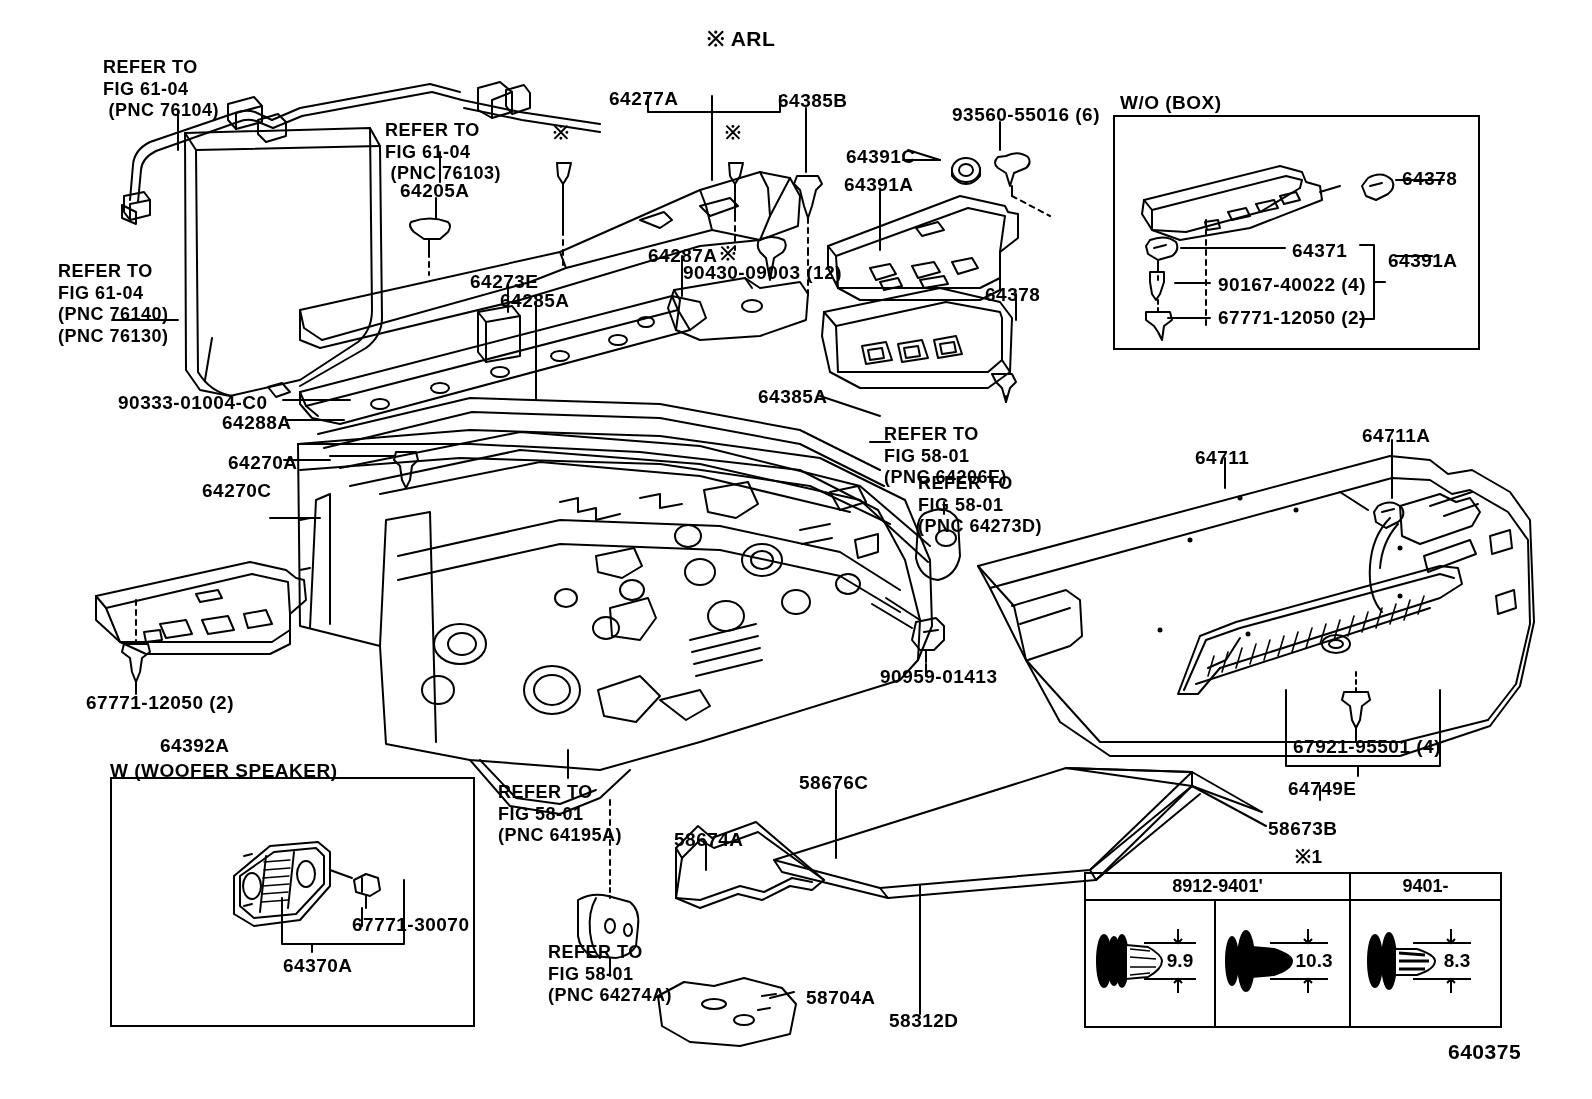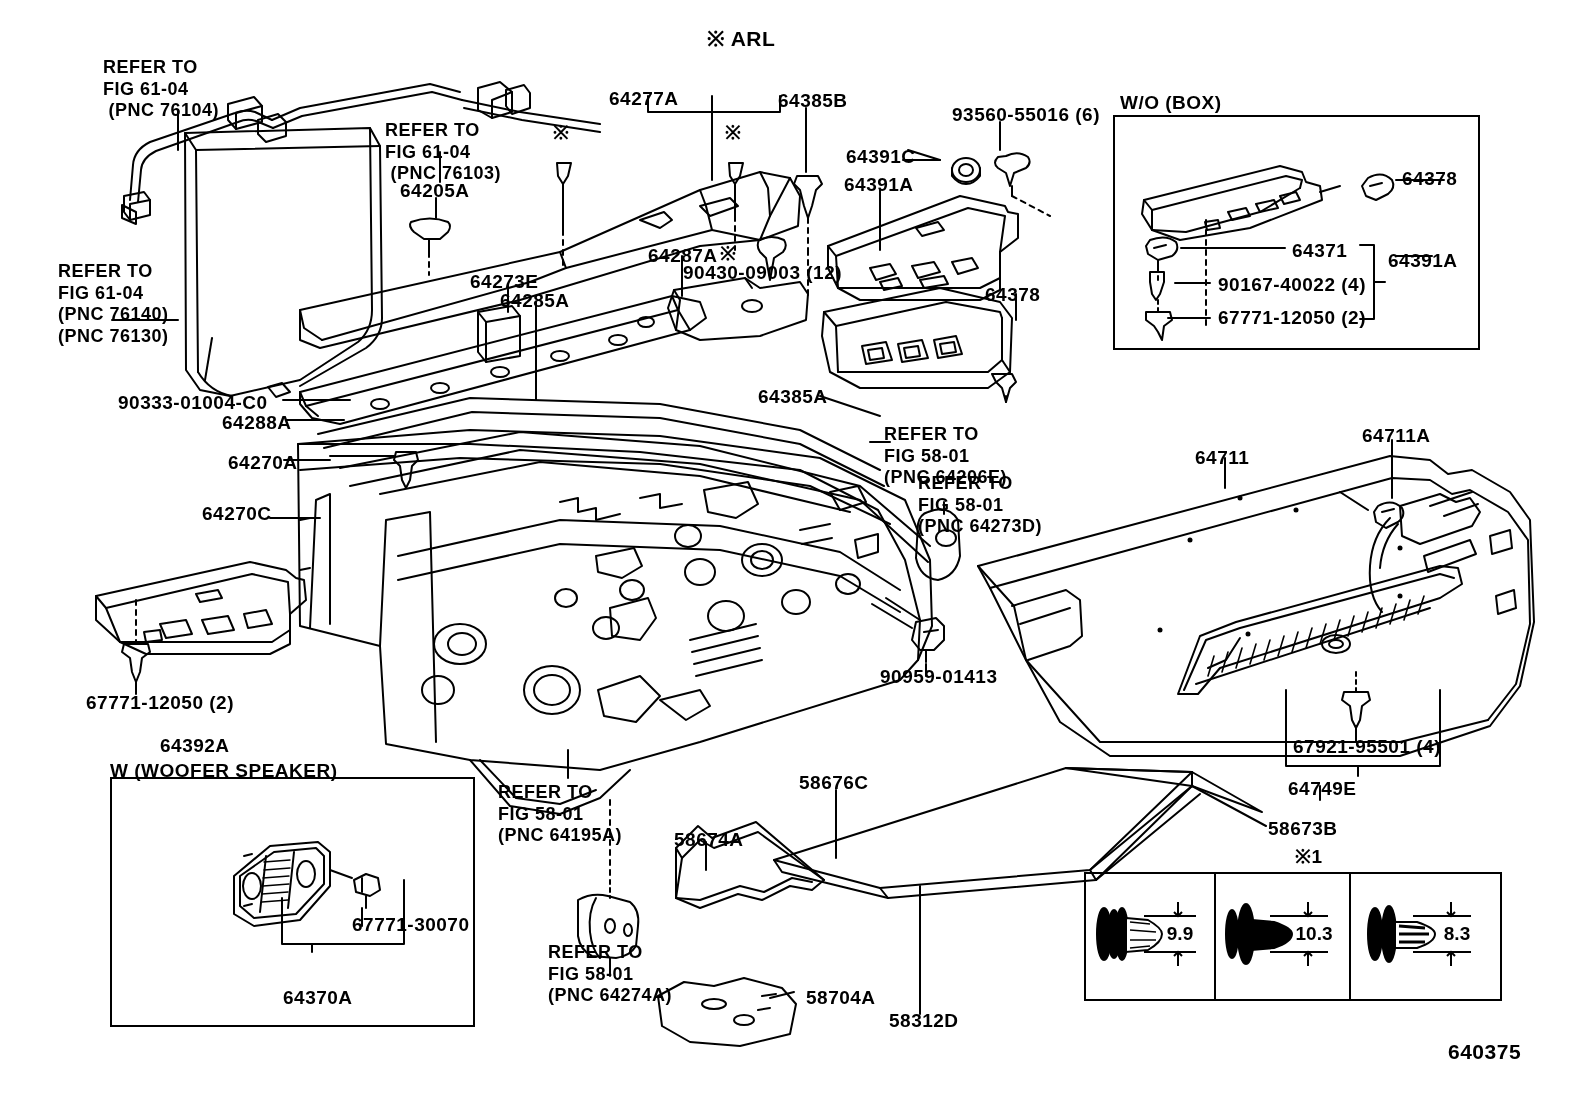--- a/index.html
+++ b/index.html
@@ -480,20 +480,24 @@
       </g>
 
     </g>
   </svg>
 
   <div class="box" style="left:1113px;top:115px;width:367px;height:235px;"></div>
   <div class="box" style="left:110px;top:777px;width:365px;height:250px;"></div>
 
   <table class="cliptbl" style="left:1084px;top:872px;width:398px;">
     <tbody>
+        <tr>
+      <th colspan="2">8912-9401'</th>
+      <th>9401-</th>
+    </tr>
     <tr style="height:106px;">
       <td style="padding:0;">
         <svg width="128" height="104" viewBox="0 0 128 104">
           <g fill="#000" stroke="#000" stroke-width="2">
             <ellipse cx="18" cy="52" rx="7" ry="26"></ellipse>
             <ellipse cx="28" cy="52" rx="6" ry="24"></ellipse>
             <ellipse cx="36" cy="52" rx="6" ry="26"></ellipse>
             <path d="M40 36 L62 38 Q76 46 76 52 Q76 60 62 68 L40 70 Z" fill="#fff"></path>
             <path d="M44 40 L64 42 M44 48 L70 50 M44 58 L70 58 M44 66 L64 64" stroke-width="1.6" fill="none"></path>
           </g>
@@ -590,35 +594,35 @@
       <div class="lbl " style="left: 758px; top: 386px;">64385A</div>
       <div class="lbl refer" style="left: 884px; top: 424px;">REFER TO
 FIG 58-01
 (PNC 64206E)</div>
       <div class="lbl " style="left: 228px; top: 452px;">64270A</div>
       <div class="lbl " style="left: 1362px; top: 425px;">64711A</div>
       <div class="lbl " style="left: 1195px; top: 447px;">64711</div>
       <div class="lbl refer" style="left: 918px; top: 473px;">REFER TO
 FIG 58-01
 (PNC 64273D)</div>
-      <div class="lbl " style="left: 202px; top: 503px; text-align: center;">64270C</div>
+      <div class="lbl " style="left: 202px; top: 480px; text-align: center;">64270C</div>
       <div class="lbl " style="left: 880px; top: 666px;">90959-01413</div>
       <div class="lbl " style="left: 86px; top: 692px;">67771-12050 (2)</div>
       <div class="lbl " style="left: 160px; top: 735px;">64392A</div>
       <div class="lbl " style="left: 1293px; top: 736px;">67921-95501 (4)</div>
       <div class="lbl " style="left: 1288px; top: 778px;">64749E</div>
       <div class="lbl " style="left: 110px; top: 760px;">W (WOOFER SPEAKER)</div>
       <div class="lbl " style="left: 799px; top: 772px;">58676C</div>
       <div class="lbl refer" style="left: 498px; top: 782px;">REFER TO
 FIG 58-01
 (PNC 64195A)</div>
       <div class="lbl " style="left: 674px; top: 829px;">58674A</div>
       <div class="lbl " style="left: 1268px; top: 818px;">58673B</div>
       <div class="lbl " style="left: 308px; top: 914px; margin-left: 44px;">67771-30070</div>
-      <div class="lbl " style="left: 283px; top: 955px; margin-top: 32px;">64370A</div>
+      <div class="lbl " style="left: 283px; top: 955px;">64370A</div>
       <div class="lbl refer" style="left: 548px; top: 942px;">REFER TO
 FIG 58-01
 (PNC 64274A)</div>
       <div class="lbl " style="left: 806px; top: 987px;">58704A</div>
       <div class="lbl " style="left: 889px; top: 1010px; text-align: right;">58312D</div>
     </div>
 
 </div>
 
 </body></html>

